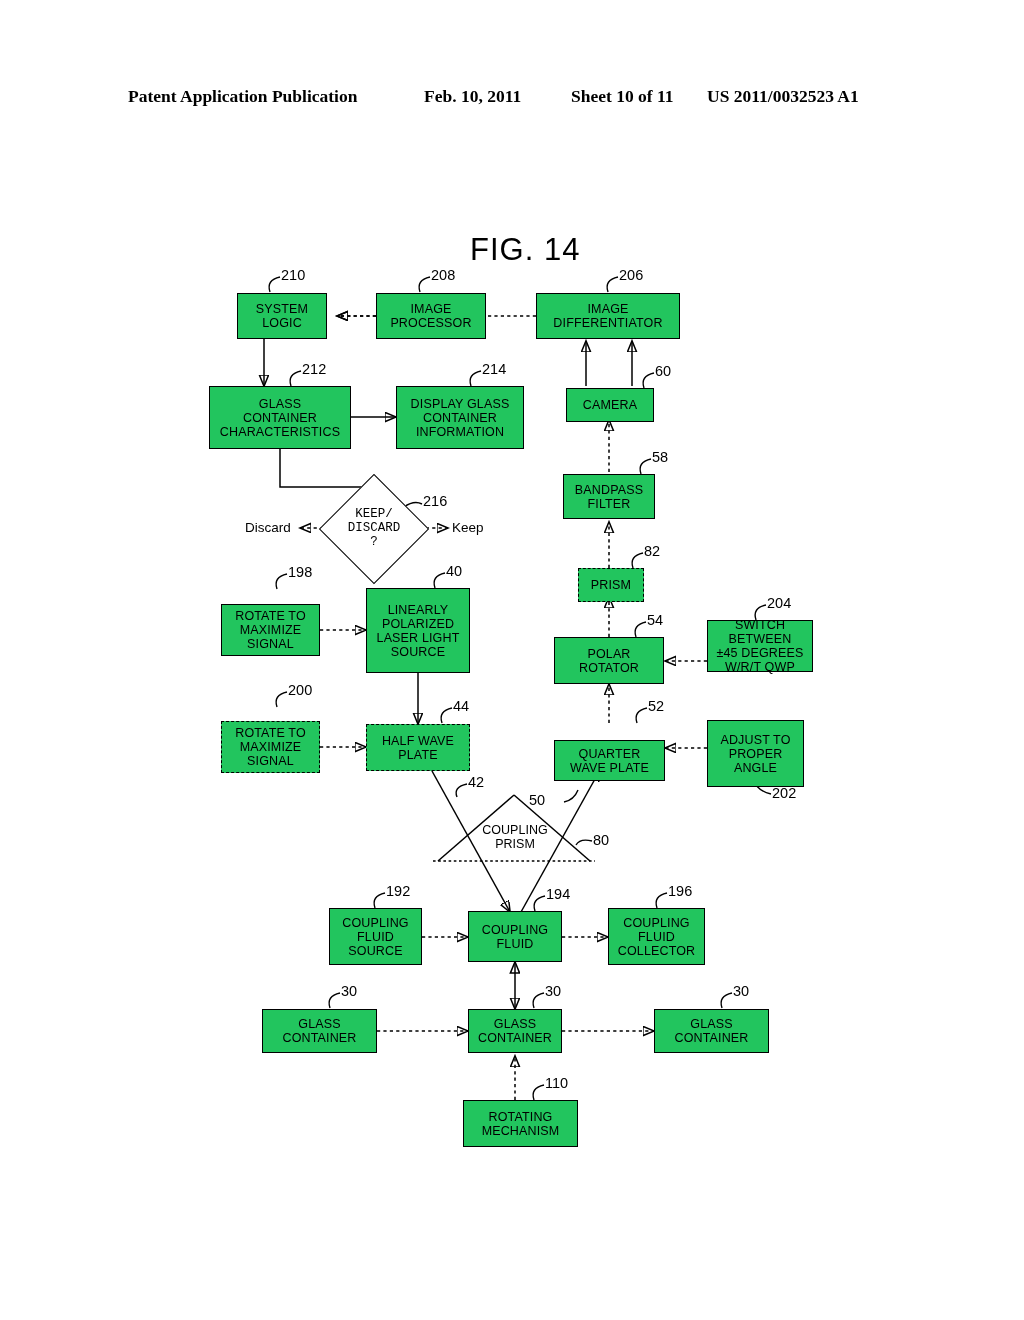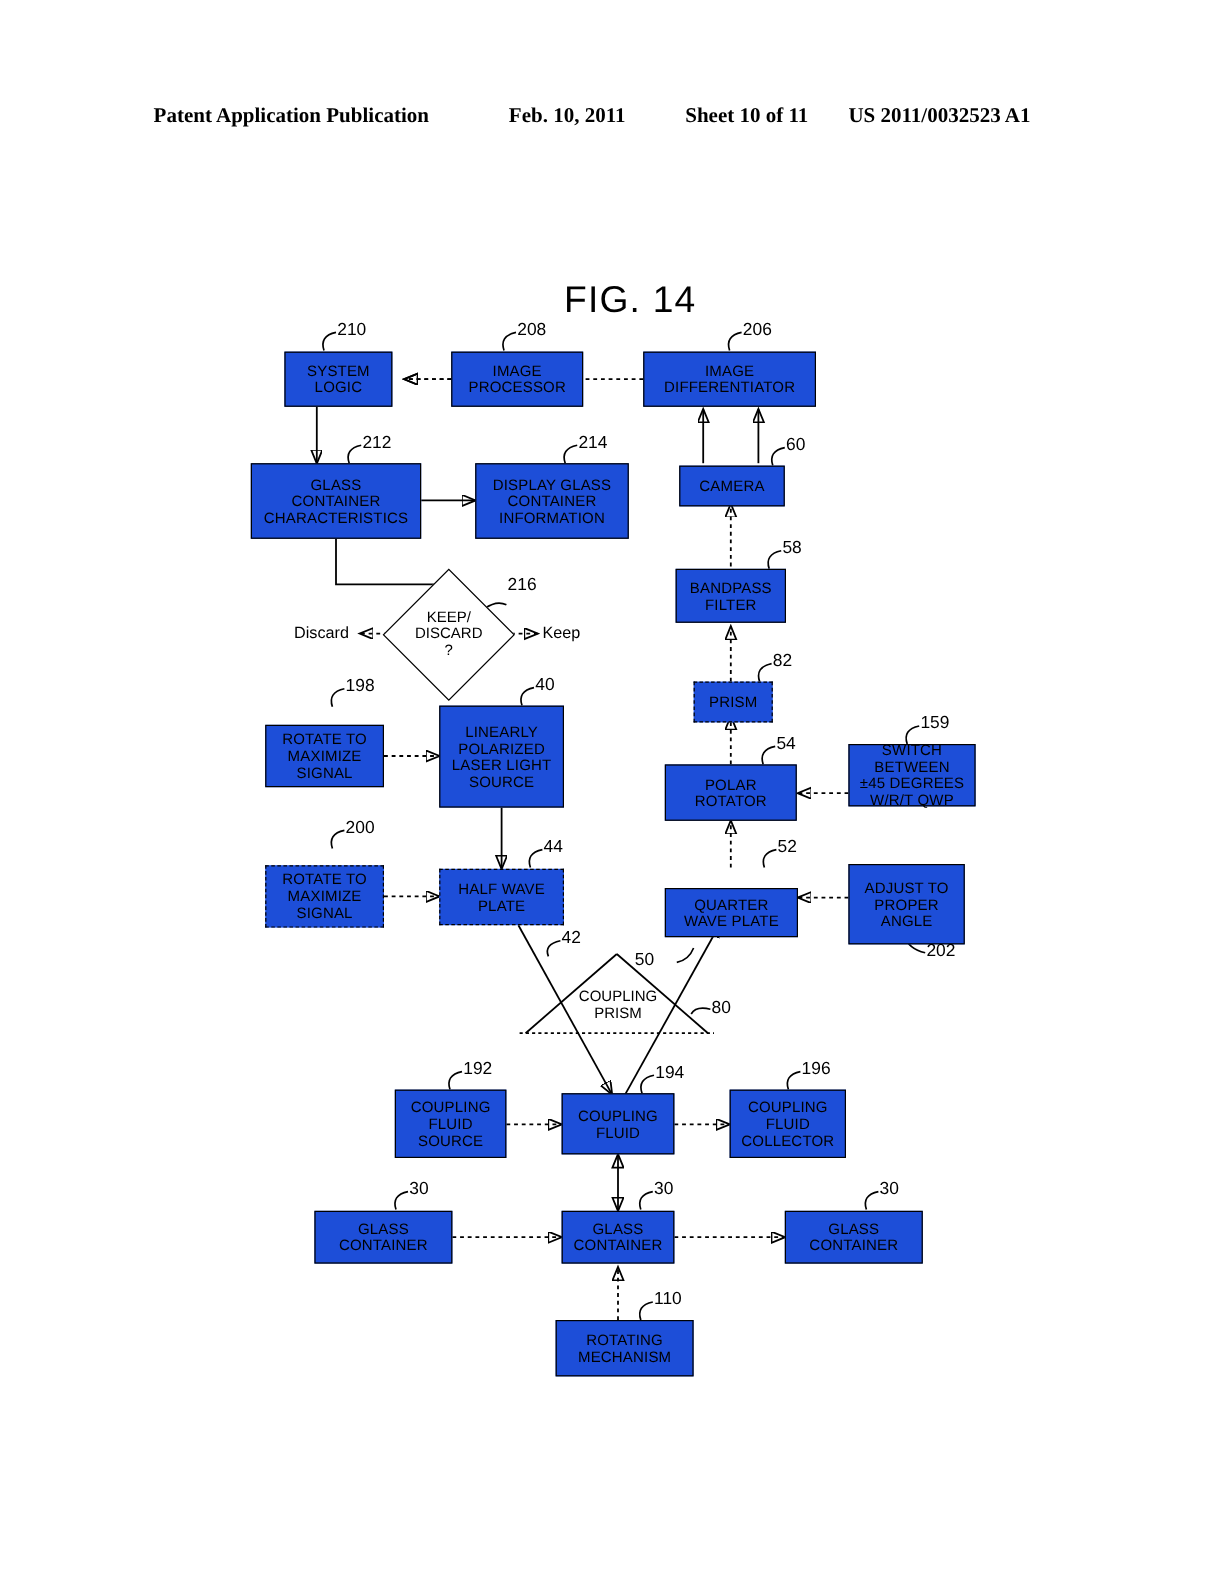--- a/index.html
+++ b/index.html
@@ -21,21 +21,21 @@
   
   #figtitle{
     position:absolute;left:470px;top:232px;
     font-size:31px;letter-spacing:1px;
     font-family:"Liberation Sans",sans-serif;
   }
 
   
   .node{
     position:absolute;box-sizing:border-box;
-    border:1.4px solid #000;background:#1d4ed8;
+    border:1.4px solid #000;background:#22c55e;
     display:flex;align-items:center;justify-content:center;
     text-align:center;line-height:1.12;
     font-size:12.5px;letter-spacing:.15px;
     padding:16px 2px;
   }
   .node.dash{border-style:dashed;border-width:1.3px;}
   .node span{display:block;}
 
   
   .ref{
@@ -48,21 +48,21 @@
   
   #wires{position:absolute;left:0;top:0;width:1024px;height:1320px;overflow:visible;}
   #wires line,#wires path,#wires polyline{fill:none;stroke:#000;}
   .solid{stroke-width:1.5;}
   .dot{stroke-width:1.5;stroke-dasharray:3.2 3.2;}
   .leader{stroke-width:1.4;}
   .triedge{stroke-width:1.5;}
   .triedge.dotbase{stroke-dasharray:2.6 2.6;}
 
   
-  .diamond{position:absolute;}
+  .diamond{position:absolute;font-family:Liberation Mono, monospace;}
   .diamond .dshape{
     position:absolute;left:0;top:0;width:100%;height:100%;
     border:1.4px solid #000;background:#fff;
     transform:rotate(45deg);box-sizing:border-box;
   }
   .diamond .dtext{
     position:absolute;left:0;top:0;width:100%;height:100%;
     display:flex;align-items:center;justify-content:center;
     text-align:center;font-size:12.5px;line-height:1.1;
   }
@@ -339,25 +339,25 @@
   </div>
 
 <div class="ref" style="left:281px;top:267px">210</div>
 <div class="ref" style="left:431px;top:267px">208</div>
 <div class="ref" style="left:619px;top:267px">206</div>
 <div class="ref" style="left:302px;top:361px">212</div>
 <div class="ref" style="left:482px;top:361px">214</div>
 <div class="ref" style="left:655px;top:363px">60</div>
 <div class="ref" style="left:652px;top:449px">58</div>
 <div class="ref" style="left:644px;top:543px">82</div>
-<div class="ref" style="left:423px;top:480px">216</div>
+<div class="ref" style="left:423px;top:493px">216</div>
 <div class="ref" style="left:288px;top:564px">198</div>
 <div class="ref" style="left:446px;top:563px">40</div>
 <div class="ref" style="left:647px;top:612px">54</div>
-<div class="ref" style="left:767px;top:595px">159</div>
+<div class="ref" style="left:767px;top:595px">204</div>
 <div class="ref" style="left:288px;top:682px">200</div>
 <div class="ref" style="left:453px;top:698px">44</div>
 <div class="ref" style="left:648px;top:698px">52</div>
 <div class="ref" style="left:772px;top:785px">202</div>
 <div class="ref" style="left:468px;top:774px">42</div>
 <div class="ref" style="left:529px;top:792px">50</div>
 <div class="ref" style="left:593px;top:832px">80</div>
 <div class="ref" style="left:386px;top:883px">192</div>
 <div class="ref" style="left:546px;top:886px">194</div>
 <div class="ref" style="left:668px;top:883px">196</div>

